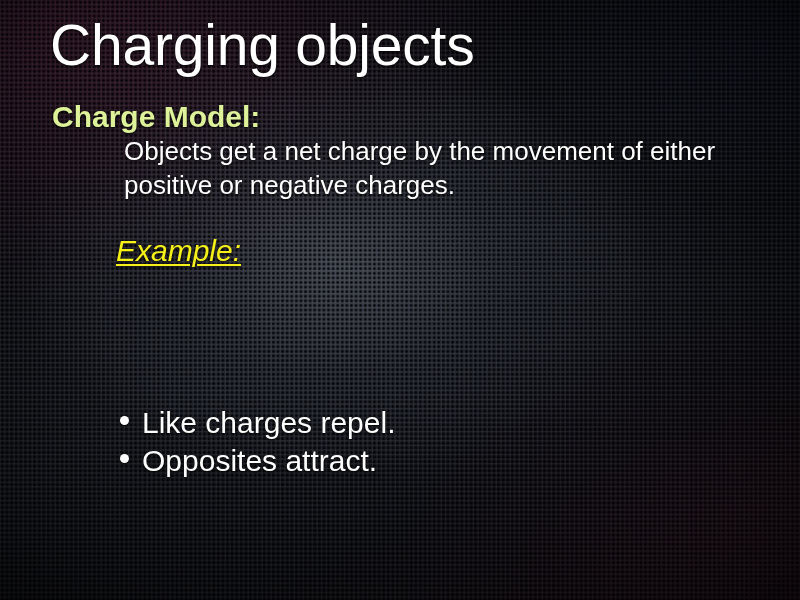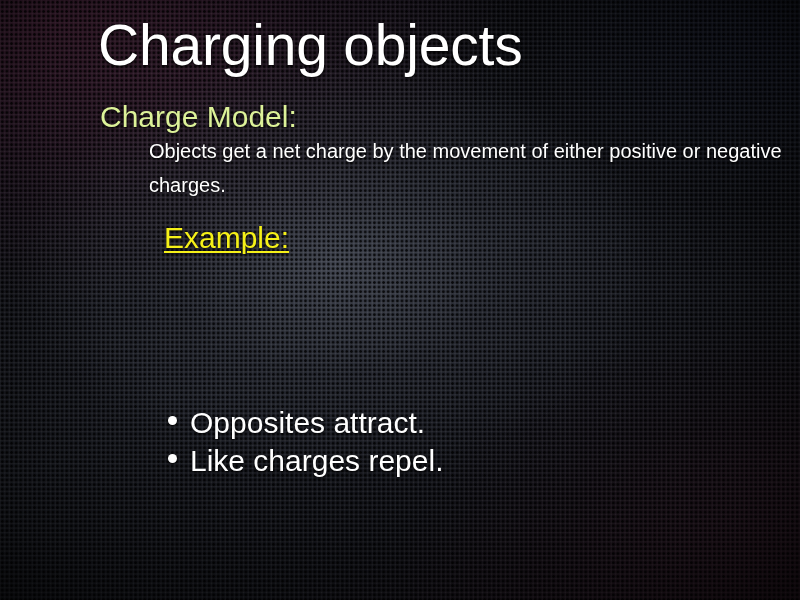--- a/index.html
+++ b/index.html
@@ -50,73 +50,73 @@
     position: absolute;
     inset: 0;
     background: radial-gradient(ellipse 78% 72% at 45% 45%, rgba(0,0,0,0) 42%, rgba(0,0,0,0.45) 82%, rgba(0,0,0,0.72) 100%);
     pointer-events: none;
   }
 
   
   .content {
     position: absolute;
     inset: 0;
-    margin-left: 48px;
   }
   .title {
     position: absolute;
     left: 50px;
     top: 16px;
     font-size: 57px;
     font-weight: 400;
     letter-spacing: -0.2px;
     color: #ffffff;
     text-shadow: 0 1px 3px rgba(0,0,0,0.85), 0 0 1px rgba(0,0,0,0.6);
     white-space: nowrap;
     line-height: 1.05;
   }
 
   .heading {
     position: absolute;
     left: 52px;
     font-size: 30px;
-    font-weight: 400;
+    font-weight: 700;
     color: #ddf299;
     text-shadow: 0 1px 3px rgba(0,0,0,0.9);
     white-space: nowrap;
   }
   .heading.h1 { top: 100px; }
   .heading.h2 { top: 358px; }
 
   .para {
     position: absolute;
-    left: 101px;
-    font-size: 20px;
+    left: 124px;
+    font-size: 26px;
     font-weight: 400;
     line-height: 34px;
     width: 660px;
     text-shadow: 0 1px 3px rgba(0,0,0,0.9);
   }
   .para.white { color: #ffffff; }
   .para.yellow { color: #f5f018; }
 
   .para.p1 { top: 134px; }
   .para.p2 { top: 256px; }
 
   .example-label {
     position: absolute;
     left: 116px;
-    top: 221px;
+    top: 234px;
     font-size: 30px;
     color: #f5f018;
     text-decoration: underline;
     text-decoration-thickness: 2px;
     text-underline-offset: 3px;
     text-shadow: 0 1px 3px rgba(0,0,0,0.9);
     white-space: nowrap;
+    font-style: italic;
   }
 
   .bullets {
     position: absolute;
     left: 120px;
     top: 404px;
     margin: 0;
     padding: 0;
     list-style: none;
   }
@@ -160,22 +160,22 @@
 
     <div class="para white p1">Objects get a net charge by the movement of either positive or negative charges.</div>
 
     <div class="example-label">Example:</div>
 
 
 
     <ul class="bullets">
       <li>
         <span class="dot"></span>
-        <span>Opposites attract.</span>
+        <span>Like charges repel.</span>
       </li>
       <li>
         <span class="dot"></span>
-        <span>Like charges repel.</span>
+        <span>Opposites attract.</span>
       </li>
     </ul>
 
   </div>
 </div>
 
 </body></html>

